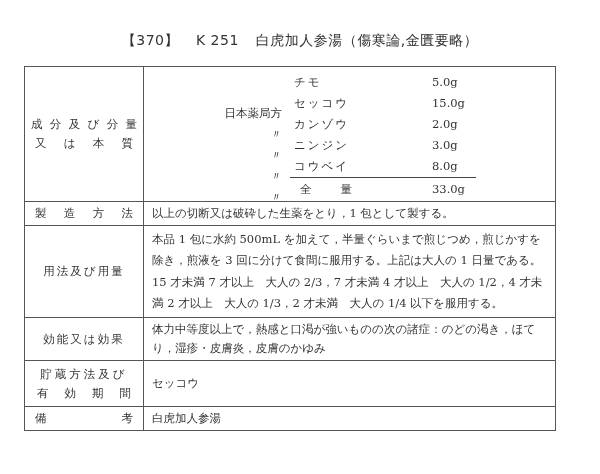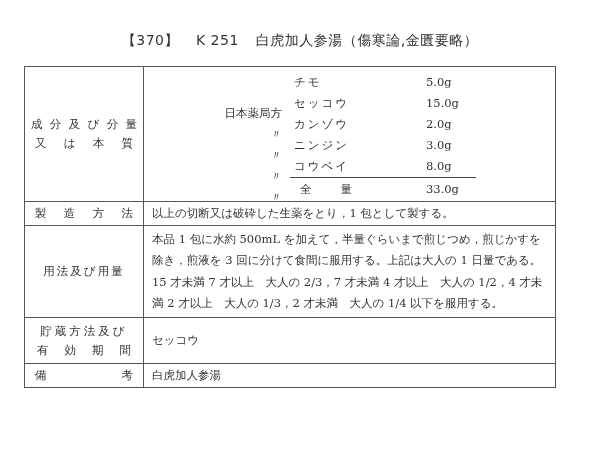--- a/index.html
+++ b/index.html
@@ -9,21 +9,21 @@
   table{position:absolute;left:24px;top:66px;width:532px;border-collapse:collapse;font-size:11.5px;}
   td{border:1.5px solid #555;vertical-align:middle;padding:0;}
   td.lab{width:118px;text-align:center;}
   td.val{padding:2px 8px;line-height:23px;}
   .spread{display:flex;justify-content:space-between;padding:0 10px;}
   .row-comp{height:135px;}
   .ing{position:relative;height:131px;}
   .ingrow{position:absolute;left:0;height:22px;line-height:22px;width:100%;}
   .ingrow .src{position:absolute;left:58px;width:80px;text-align:right;margin-top:31px;}
   .ingrow .name{position:absolute;left:150px;letter-spacing:2px;}
-  .ingrow .amt{position:absolute;left:282px;}
+  .ingrow .amt{position:absolute;left:288px;}
   .underline{position:absolute;left:146px;top:108px;width:186px;border-top:1.2px solid #444;}
 </style>
 </head>
 <body>
 
 <div class="title">
   <span>【370】</span>
   <span>K 251</span>
   <span style="margin-right:0">白虎加人参湯（傷寒論,金匱要略）</span>
 </div>
@@ -90,20 +90,24 @@
             <span>方</span>
             <span>法</span>
           </div>
         </td>
     <td class="val" style="line-height:19px">以上の切断又は破砕した生薬をとり，1 包として製する。</td>
   </tr>
   <tr style="height:92px">
     <td class="lab" style="letter-spacing:2px">用法及び用量</td>
     <td class="val" style="line-height:21.5px">本品 1 包に水約 500mL を加えて，半量ぐらいまで煎じつめ，煎じかすを除き，煎液を 3 回に分けて食間に服用する。上記は大人の 1 日量である。15 才未満 7 才以上　大人の 2/3，7 才未満 4 才以上　大人の 1/2，4 才未満 2 才以上　大人の 1/3，2 才未満　大人の 1/4 以下を服用する。</td>
   </tr>
+  <tr style="height:42px">
+    <td class="lab" style="letter-spacing:2px">効能又は効果</td>
+    <td class="val" style="line-height:19px">体力中等度以上で，熱感と口渇が強いものの次の諸症：のどの渇き，ほてり，湿疹・皮膚炎，皮膚のかゆみ</td>
+  </tr>
   <tr style="height:46px">
     <td class="lab">
       <div style="letter-spacing:3px">貯蔵方法及び</div>
       <div class="spread" style="padding:4px 12px 0">
             <span>有</span>
             <span>効</span>
             <span>期</span>
             <span>間</span>
           </div>
     </td>

